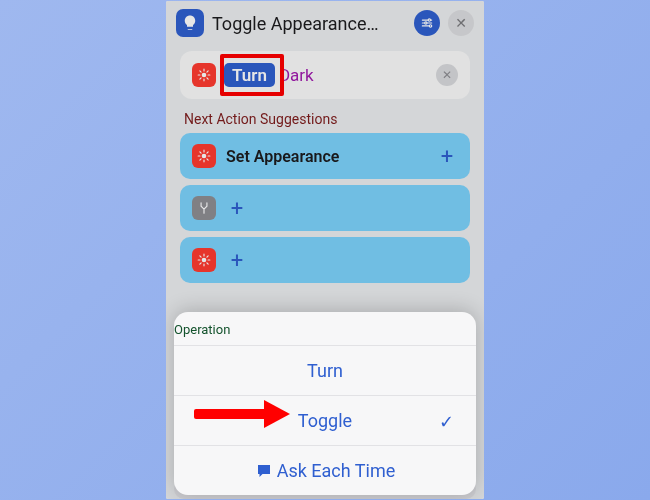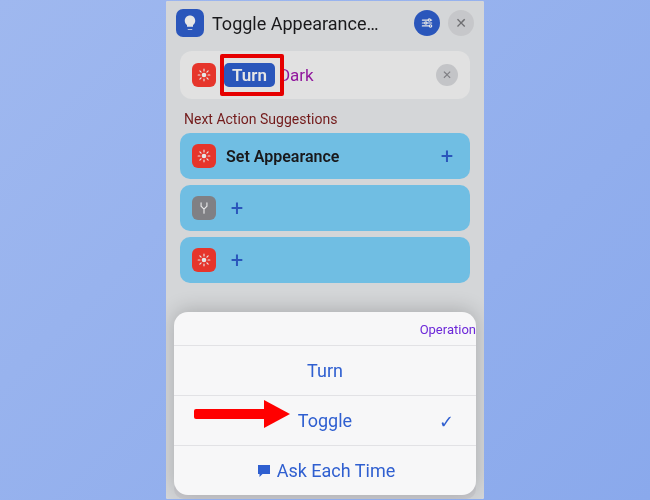--- a/index.html
+++ b/index.html
@@ -24,21 +24,21 @@
 .redbox{position:absolute;border:4px solid #ff0000;left:40px;top:3px;width:64px;height:42px;pointer-events:none;border-radius:2px}
 .section-label{margin:12px 18px 6px;font-size:14px;color:#7f1d1d}
 .suggestion{margin:6px 14px;background:#7dd3fc;border-radius:10px;padding:11px 12px;display:flex;align-items:center;gap:10px}
 .sicon{width:24px;height:24px;border-radius:6px;display:flex;align-items:center;justify-content:center}
 .sicon.red{background:#ff3b30}
 .sicon.grey{background:#8e8e93}
 .sicon svg{width:14px;height:14px;fill:#fff}
 .sname{flex:1;font-size:16px;font-weight:600;color:#1c1c1e}
 .plus{width:22px;height:22px;border-radius:4px;display:flex;align-items:center;justify-content:center;color:#2f5fd0;font-size:22px;font-weight:400}
 .sheet{position:absolute;left:8px;right:8px;bottom:4px;background:#f7f7f8;border-radius:14px;box-shadow:0 -2px 20px rgba(0,0,0,.2);z-index:10;overflow:hidden}
-.sheet-title{text-align:right;font-size:13px;color:#6d28d9;padding:10px 0 8px}
+.sheet-title{text-align:left;font-size:13px;color:#14532d;padding:10px 0 8px}
 .sheet-row{border-top:1px solid #e2e2e5;padding:14px 0;text-align:center;font-size:18px;color:#2f5fd0;position:relative}
 .check{position:absolute;right:22px;top:50%;transform:translateY(-50%);color:#2f5fd0;font-size:18px}
 .ask-row{display:flex;align-items:center;justify-content:center;gap:4px}
 .ask-row svg{width:18px;height:18px;fill:#2f5fd0}
 .arrow{position:absolute;z-index:20;pointer-events:none}
 .arrow-body{position:absolute;height:10px;background:#ff0000;border-radius:2px}
 .arrow-head{position:absolute;width:0;height:0;border-top:14px solid transparent;border-bottom:14px solid transparent;border-left:26px solid #ff0000}
 .searchbar{position:absolute;bottom:0;left:0;right:0;height:20px;background:#e1e2e6;border-radius:10px;margin:0 8px;z-index:1}
 </style>
 </head>

